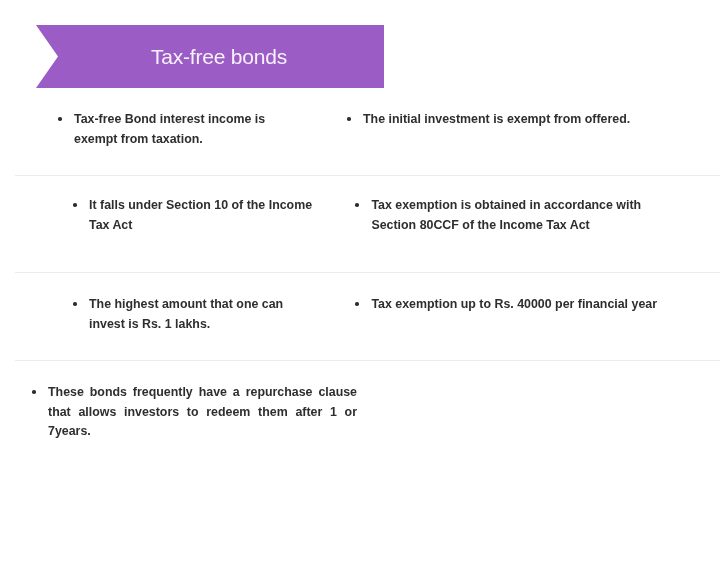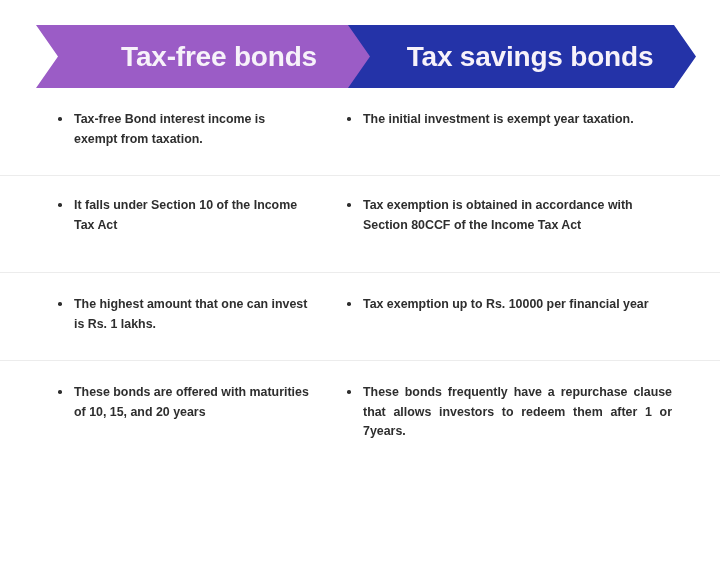--- a/index.html
+++ b/index.html
@@ -41,22 +41,22 @@
   }
   .banner-right {
     left: 348px;
     width: 348px;
     background: #2433a8;
     -webkit-clip-path: polygon(0 0, calc(100% - 22px) 0, 100% 50%, calc(100% - 22px) 100%, 0 100%, 22px 50%);
     clip-path: polygon(0 0, calc(100% - 22px) 0, 100% 50%, calc(100% - 22px) 100%, 0 100%, 22px 50%);
   }
   .banner-title {
     color: #f7f2fa;
-    font-size: 28px;
-    font-weight: bold;
+    font-size: 21px;
+    font-weight: normal;
     letter-spacing: -0.2px;
     line-height: 1;
     white-space: nowrap;
     text-align: center;
   }
   .banner-left .banner-title {
     padding-left: 18px;
   }
   .banner-right .banner-title {
     padding-left: 16px;
@@ -68,20 +68,21 @@
     left: 0;
     top: 88px;
     width: 720px;
   }
   .row {
     position: relative;
     display: flex;
   }
   .row + .row {
     border-top: 1px solid #ececec;
+    margin-left: 15px;
   }
   .row-inner-left,
   .row-inner-right {
     box-sizing: border-box;
   }
   .row-inner-left {
     width: 330px;
     padding: 18px 20px 18px 56px;
   }
   .row-inner-right {
@@ -122,57 +123,51 @@
   .row.r5 .row-inner-left,
   .row.r5 .row-inner-right { padding-top: 22px; padding-bottom: 20px; min-height: 85px; }
 </style>
 </head>
 <body>
 
 <div class="banner">
   <div class="banner-half banner-left">
     <span class="banner-title">Tax-free bonds</span>
   </div>
-  <div class="banner-half banner-right">
-    <span class="banner-title">Tax savings bonds</span>
-  </div>
 </div>
 
 <div class="compare">
 
   <div class="row r1">
     <div class="row-inner-left">
       <div class="bullet-line">Tax-free Bond interest income is exempt from taxation.</div>
     </div>
     <div class="row-inner-right">
-      <div class="bullet-line">The initial investment is exempt year taxation.</div>
+      <div class="bullet-line">The initial investment is exempt from offered.</div>
     </div>
   </div>
 
   <div class="row r2">
     <div class="row-inner-left">
       <div class="bullet-line">It falls under Section 10 of the Income Tax Act</div>
     </div>
     <div class="row-inner-right">
       <div class="bullet-line">Tax exemption is obtained in accordance with Section 80CCF of the Income Tax Act</div>
     </div>
   </div>
 
 
   <div class="row r4">
     <div class="row-inner-left">
       <div class="bullet-line">The highest amount that one can invest is Rs. 1 lakhs.</div>
     </div>
     <div class="row-inner-right">
-      <div class="bullet-line">Tax exemption up to Rs. 10000 per financial year</div>
+      <div class="bullet-line">Tax exemption up to Rs. 40000 per financial year</div>
     </div>
   </div>
 
   <div class="row r5">
-    <div class="row-inner-left">
-      <div class="bullet-line">These bonds are offered with maturities of 10, 15, and 20 years</div>
-    </div>
     <div class="row-inner-right">
       <div class="bullet-line justify">These bonds frequently have a repurchase clause that allows investors to redeem them after 1 or 7years.</div>
     </div>
   </div>
 
 </div>
 
 </body></html>

